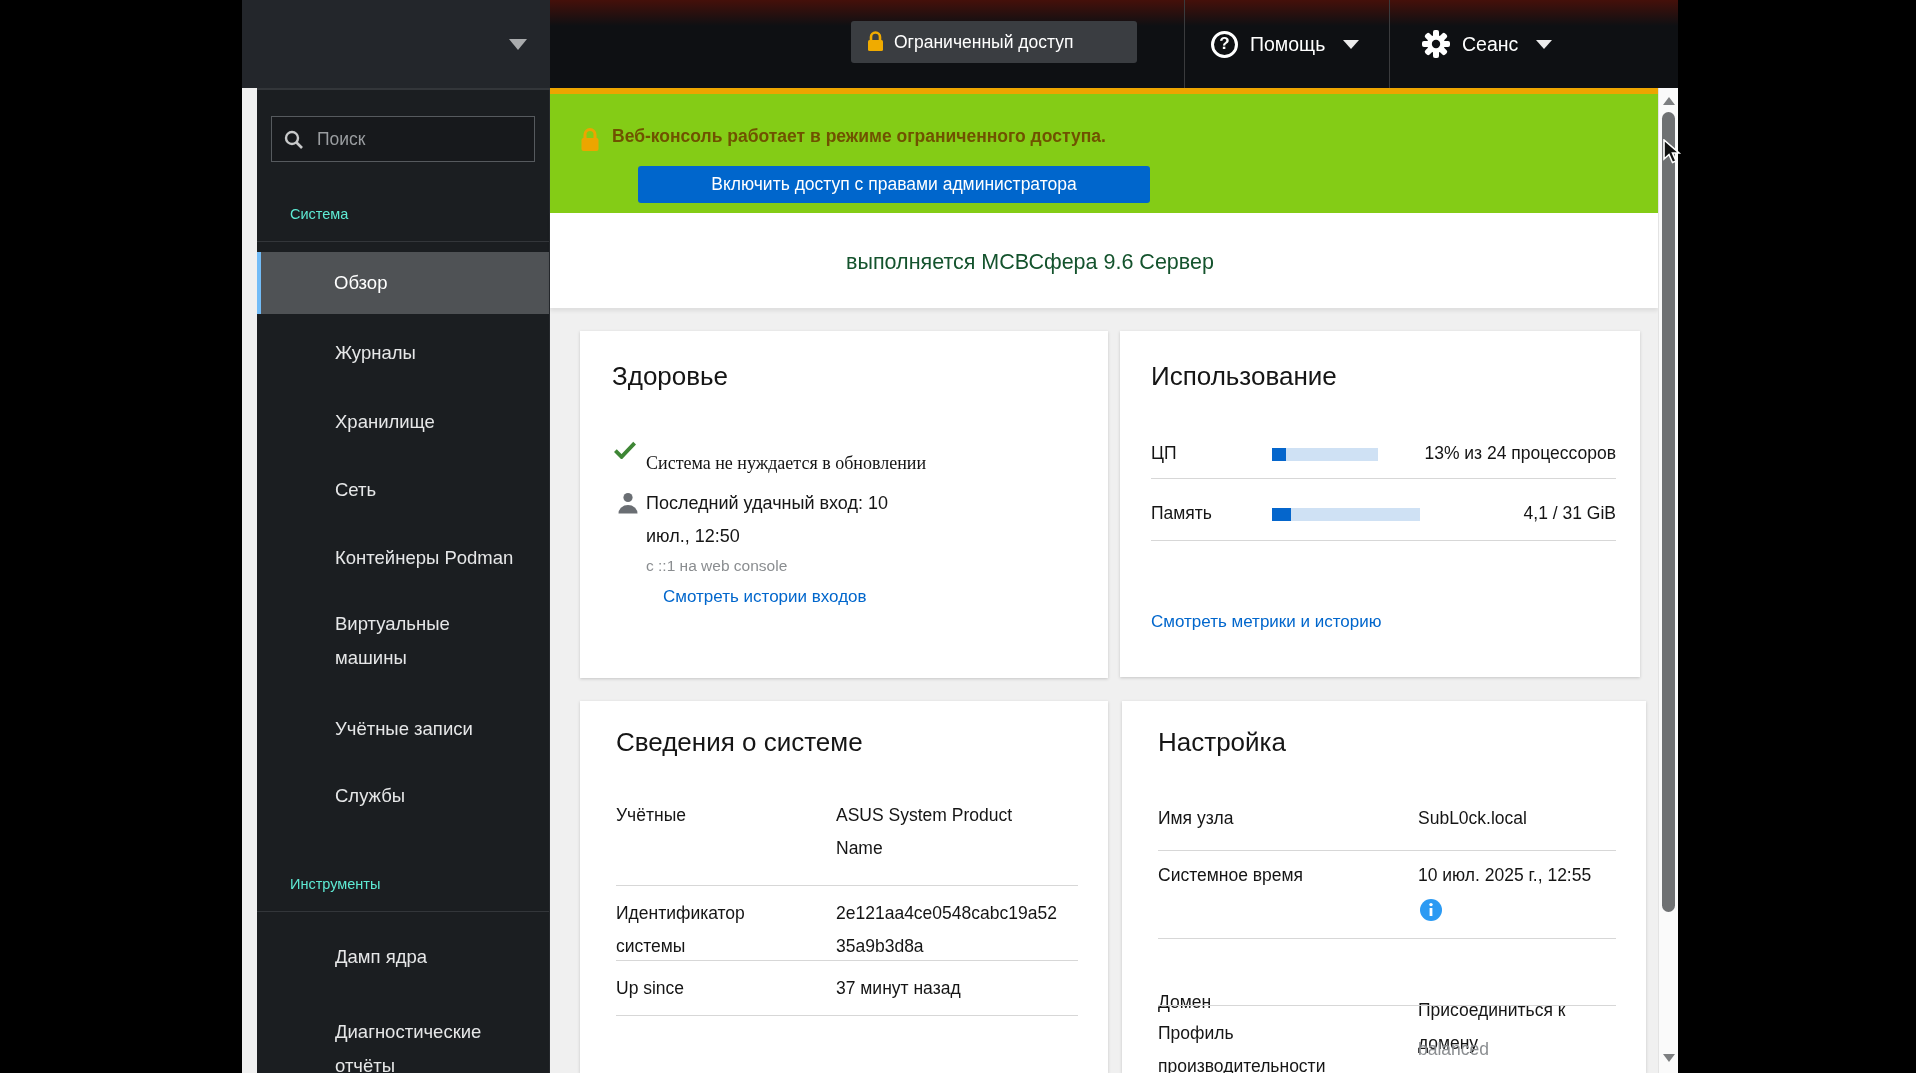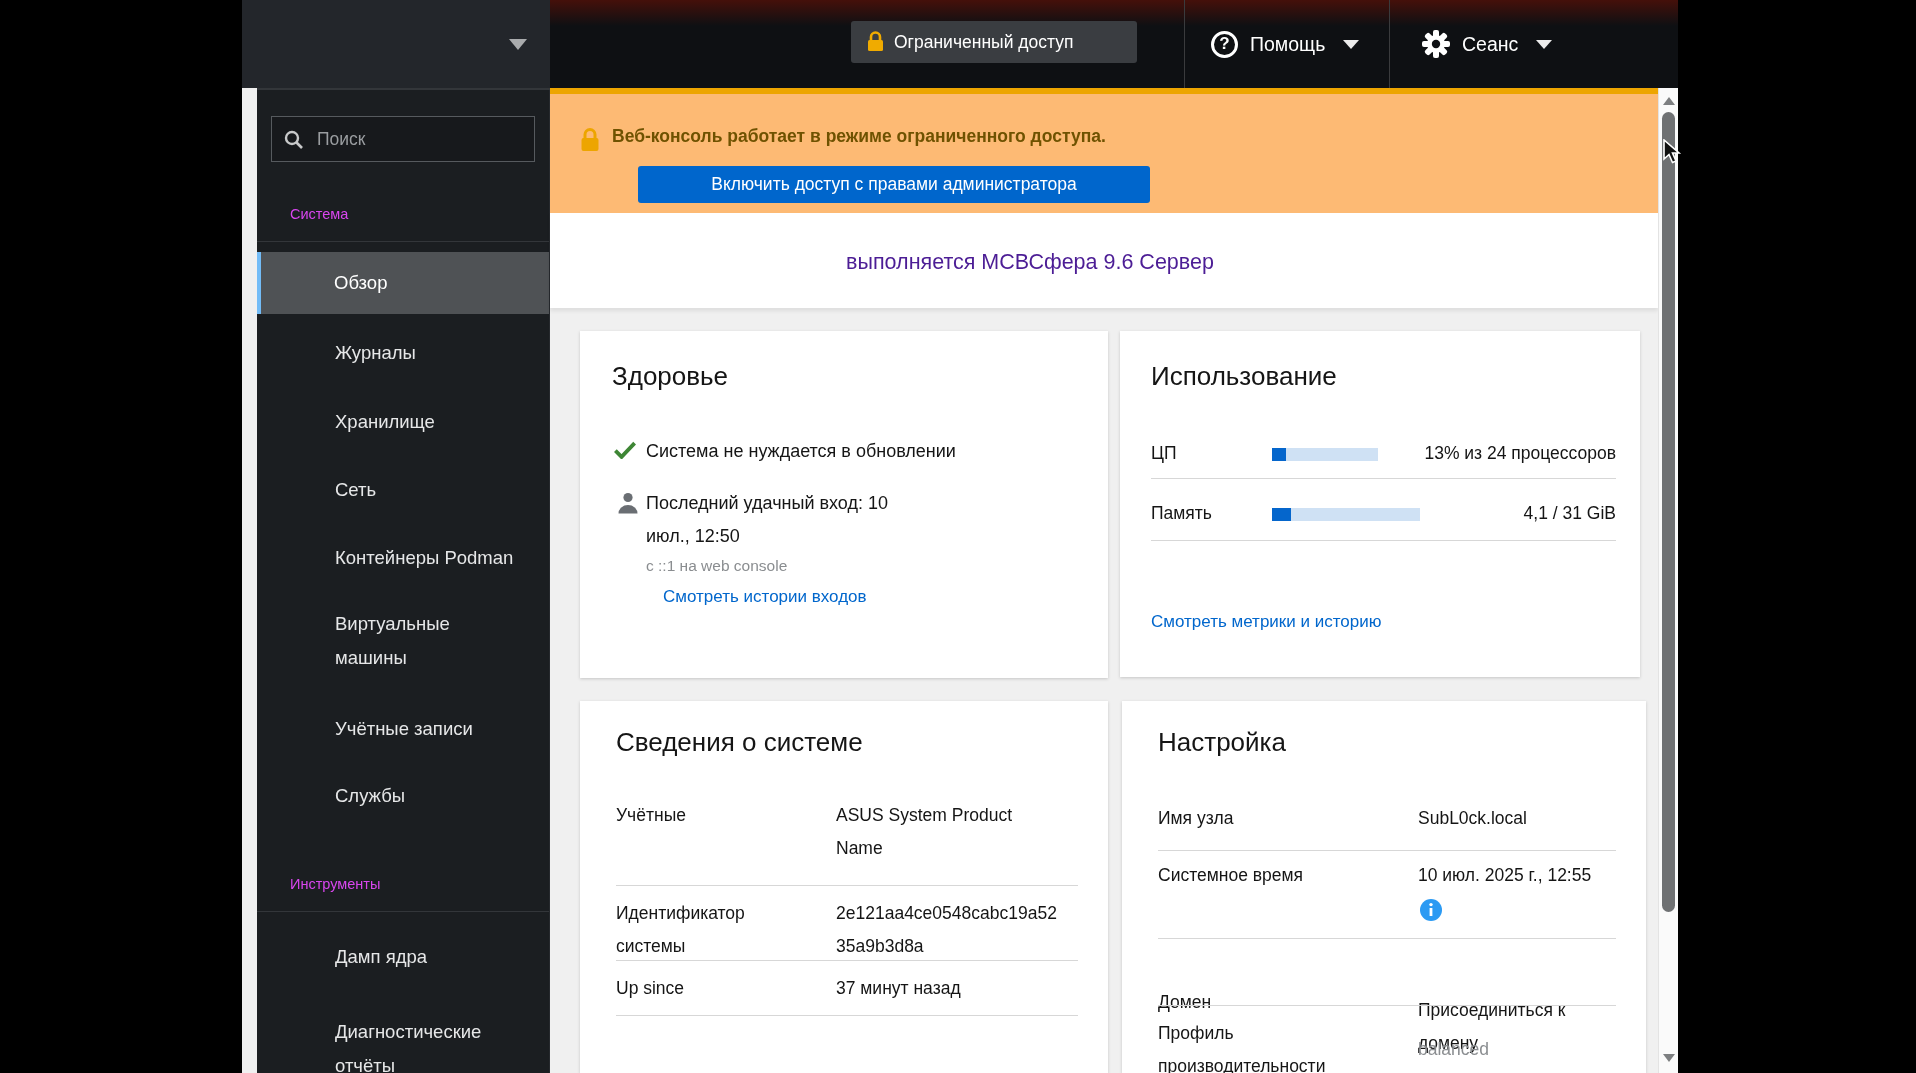--- a/index.html
+++ b/index.html
@@ -26,43 +26,43 @@
   .mast-caret{width:0;height:0;border-left:8px solid transparent;border-right:8px solid transparent;
               border-top:9px solid #ececec;margin-left:6px;}
 
   
   .sidebar{position:absolute;left:15px;top:88px;width:308px;height:1070px;background:#1b1e21;overflow:hidden;border-top:2px solid #33363a;}
   .search-box{position:absolute;left:14px;top:26px;width:264px;height:46px;background:#17191c;
               border:1px solid #565a5e;display:flex;align-items:center;padding-left:12px;gap:12px;}
   .search-box input{background:transparent;border:none;outline:none;color:#c8c9ca;font-size:17.5px;width:190px;
                     font-family:"Liberation Sans","DejaVu Sans",sans-serif;}
   .search-box input::placeholder{color:#9a9da0;opacity:1;}
-  .side-section{position:absolute;left:33px;color:#d946ef;font-size:14.5px;}
+  .side-section{position:absolute;left:33px;color:#5eead4;font-size:14.5px;}
   .side-divider{position:absolute;left:0;width:292px;height:1px;background:#33363a;}
   .side-item{position:absolute;left:0;width:292px;display:flex;align-items:center;cursor:pointer;padding-left:44px;}
   .side-item .txt{margin-left:34px;max-width:185px;color:#e6e7e8;font-size:18.5px;line-height:34px;}
   .side-item.active{background:#4f5255;border-left:4px solid #73bcf7;}
   .side-item.active .txt{margin-left:29px;color:#fff;}
   .side-scroll-track{position:absolute;left:292px;top:0;width:16px;height:985px;background:#26292d;}
   .side-scroll-thumb{position:absolute;left:295px;top:26px;width:10px;height:570px;background:#8a8d90;border-radius:5px;}
   .tri-up-l{position:absolute;left:296px;top:8px;width:0;height:0;border-left:6px solid transparent;
             border-right:6px solid transparent;border-bottom:8px solid #9fa1a3;}
   .tri-dn-l{position:absolute;left:296px;top:967px;width:0;height:0;border-left:6px solid transparent;
             border-right:6px solid transparent;border-top:8px solid #9fa1a3;}
 
   
   .content{position:absolute;left:308px;top:88px;width:1128px;height:985px;background:#f0f0f0;}
-  .banner{position:absolute;left:0;top:0;width:1108px;height:125px;background:#fdba74;border-top:6px solid #eda500;}
+  .banner{position:absolute;left:0;top:0;width:1108px;height:125px;background:#84cc16;border-top:6px solid #eda500;}
   .banner-msg{position:absolute;left:62px;top:32px;font-size:17.5px;font-weight:bold;color:#6f5200;}
   .banner-btn{position:absolute;left:88px;top:72px;width:512px;height:37px;background:#0066cc;color:#fff;
               border:none;border-radius:3px;font-size:17.5px;font-family:"Liberation Sans","DejaVu Sans",sans-serif;cursor:pointer;}
   .white-band{position:absolute;left:0;top:125px;width:1108px;height:95px;background:#fff;
               box-shadow:0 3px 4px rgba(0,0,0,0.08);}
   .running-title{position:absolute;left:480px;top:37px;transform:translateX(-50%);font-size:21.5px;
-                 color:#4c1d95;white-space:nowrap;}
+                 color:#14532d;white-space:nowrap;}
 
   .card{position:absolute;background:#fff;box-shadow:0 1px 3px rgba(0,0,0,0.18);}
   .card-title{position:absolute;left:32px;top:30px;font-size:26px;font-weight:500;color:#151515;}
   .hdivider{position:absolute;height:1px;background:#d7d7d7;}
   .lbl{position:absolute;font-size:17.5px;color:#151515;line-height:33px;}
   .val{position:absolute;font-size:17.5px;color:#151515;line-height:33px;}
   .muted{color:#8a8d90;}
   .link{position:absolute;font-size:17px;color:#0066cc;cursor:pointer;}
   .progress-track{position:absolute;height:13px;background:#cfe1f4;}
   .progress-fill{height:13px;background:#0566cc;}
@@ -184,21 +184,21 @@
 
     <div class="white-band">
       <div class="running-title">выполняется МСВСфера 9.6 Сервер</div>
     </div>
 
     <div class="card" style="left:30px;top:243px;width:528px;height:347px;">
       <div class="card-title">Здоровье</div>
       <svg style="position:absolute;left:34px;top:110px;" width="22" height="18" viewBox="0 0 16 13">
         <polyline points="1,7 5.5,11.5 15,1.5" fill="none" stroke="#3e8635" stroke-width="2.8"></polyline>
       </svg>
-      <div class="val" style="left:66px;top:104px;font-size:18px;">Система не нуждается в обновлении</div>
+      <div class="val" style="left:66px;top:116px;font-size:18px;font-family:Liberation Serif, serif;">Система не нуждается в обновлении</div>
       <svg style="position:absolute;left:36px;top:160px;" width="24" height="24" viewBox="0 0 24 24">
         <circle cx="12" cy="6.5" r="4.6" fill="#6a6e73"></circle>
         <path d="M2.5,22.5 a9.5,8.5 0 0 1 19,0 z" fill="#6a6e73"></path>
       </svg>
       <div class="val" style="left:66px;top:156px;width:288px;font-size:18px;">Последний удачный вход: 10 июл., 12:50</div>
       <div class="val" style="left:66px;top:224px;font-size:15.5px;color:#8a8d90;line-height:22px;">с ::1 на web console</div>
       <div class="link" style="left:66px;top:256px;margin-left:17px;">Смотреть истории входов</div>
     </div>
 
     <div class="card" style="left:570px;top:243px;width:520px;height:346px;">

